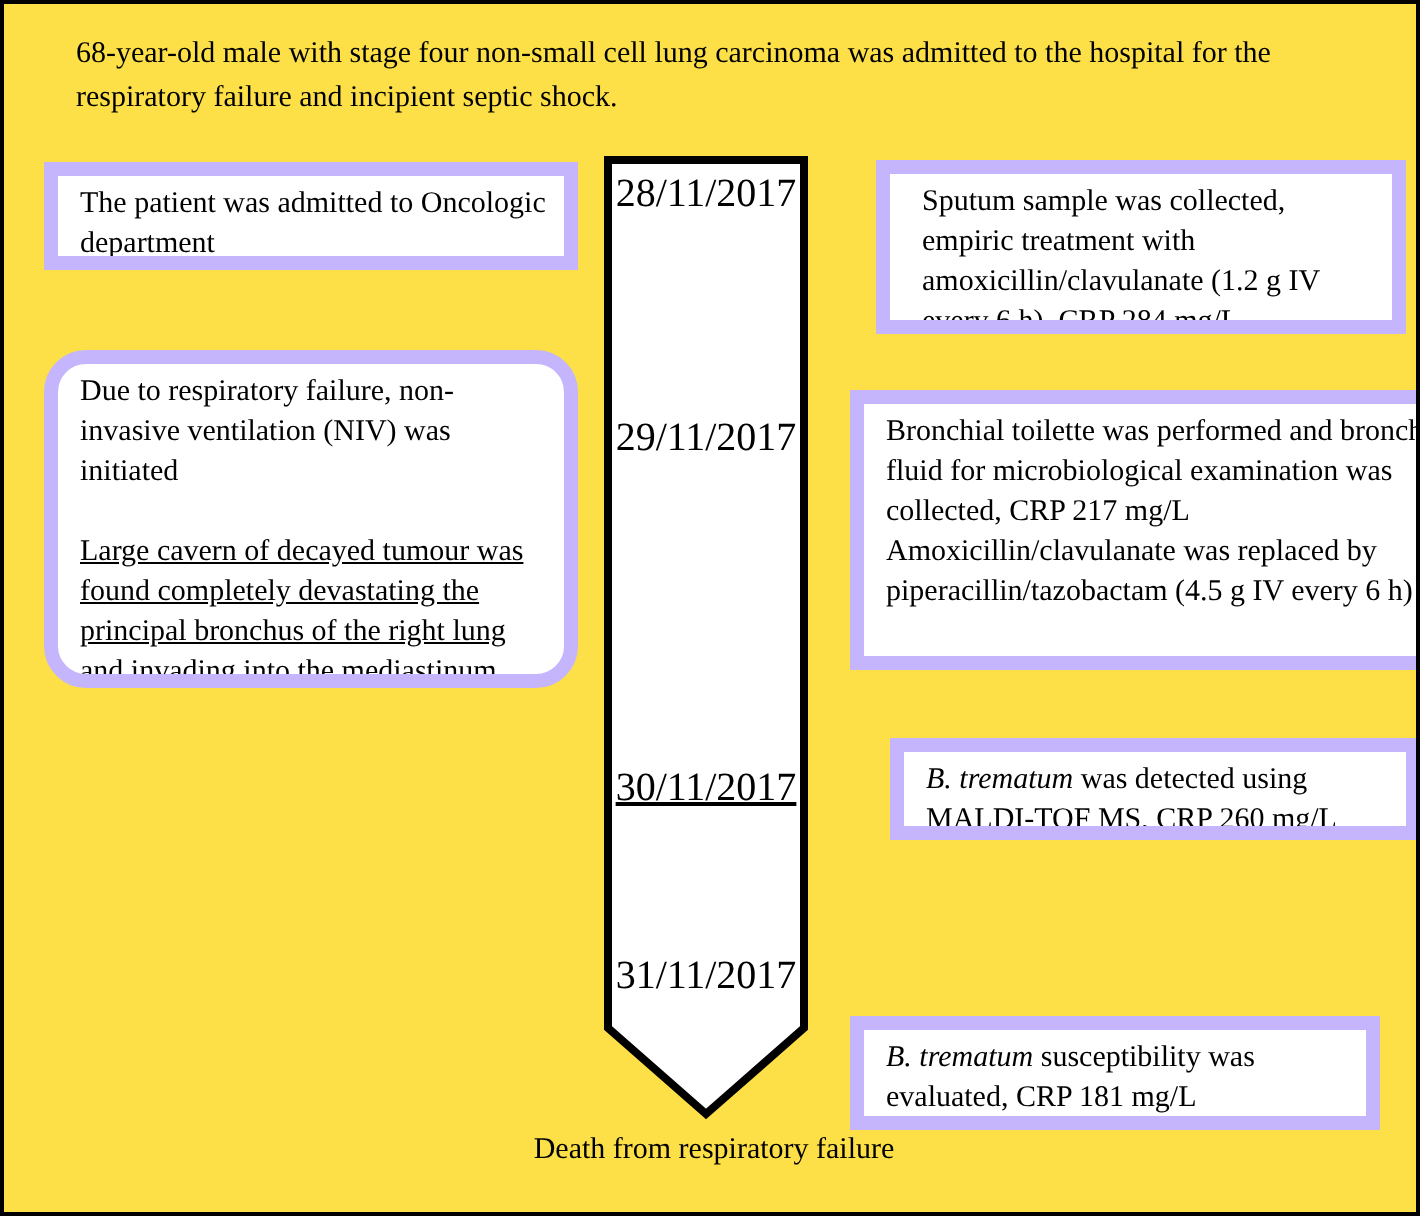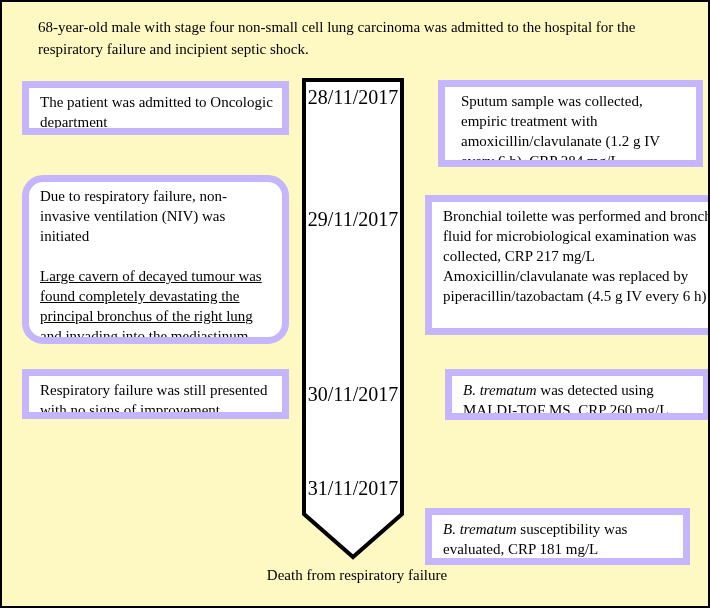--- a/index.html
+++ b/index.html
@@ -1,17 +1,17 @@
 <!DOCTYPE html>
 <html><head>
 <meta charset="utf-8">
 <style>
   html,body { margin:0; padding:0; background:#fff; }
   .canvas {
-    position:relative; width:710px; height:608px; background:#fef9c3;
+    position:relative; width:710px; height:608px; background:#fde047;
     box-sizing:border-box; border:2px solid #000;
     font-family:"Liberation Serif","DejaVu Serif",serif; color:#000;
     overflow:hidden;
   }
   .hdr {
     position:absolute; left:36px; top:14px; width:650px;
     font-size:15px; line-height:22px;
   }
   .box {
     position:absolute; box-sizing:border-box; background:#fff;
@@ -45,33 +45,28 @@
       </div>
   </div>
 
   <div class="box" style="left:20px; top:173px; width:267px; height:169px;border-radius:21px;">
     <div>
         <p>Due to respiratory failure, non-invasive ventilation (NIV) was initiated</p>
         <p>Large cavern of decayed tumour was found completely devastating the principal bronchus of the right lung and invading into the mediastinum</p>
       </div>
   </div>
 
-  <div class="box" style="left:20px; top:367px; width:267px; height:50px;">
-    <div>
-        <p>Respiratory failure was still presented with no signs of improvement</p>
-      </div>
-  </div>
 
   <svg class="arrow-svg" width="104" height="482" viewBox="0 0 104 482">
     <polygon points="3,2 101,2 101,436 52,479 3,436" fill="#ffffff" stroke="#000000" stroke-width="4" stroke-linejoin="miter"></polygon>
   </svg>
 
   <div class="date" style="top:85px;">28/11/2017</div>
   <div class="date" style="top:207px;">29/11/2017</div>
-  <div class="date" style="top:382px;">30/11/2017</div>
+  <div class="date" style="top:382px;text-decoration:underline;">30/11/2017</div>
   <div class="date" style="top:476px;">31/11/2017</div>
 
   <div class="box" style="left:436px; top:78px; width:265px; height:87px;padding-left:16px;">
     <div class="seg"><span>Sputum sample was collected, empiric treatment with amoxicillin/clavulanate (1.2 g IV every 6 h), CRP 284 mg/L</span></div>
   </div>
 
   <div class="box" style="left:423px; top:193px; width:317px; height:140px;">
     <div class="seg"><span>Bronchial toilette was performed and bronchial fluid for microbiological examination was collected, CRP 217 mg/L
 Amoxicillin/clavulanate was replaced by piperacillin/tazobactam (4.5 g IV every 6 h)</span></div>
   </div>

